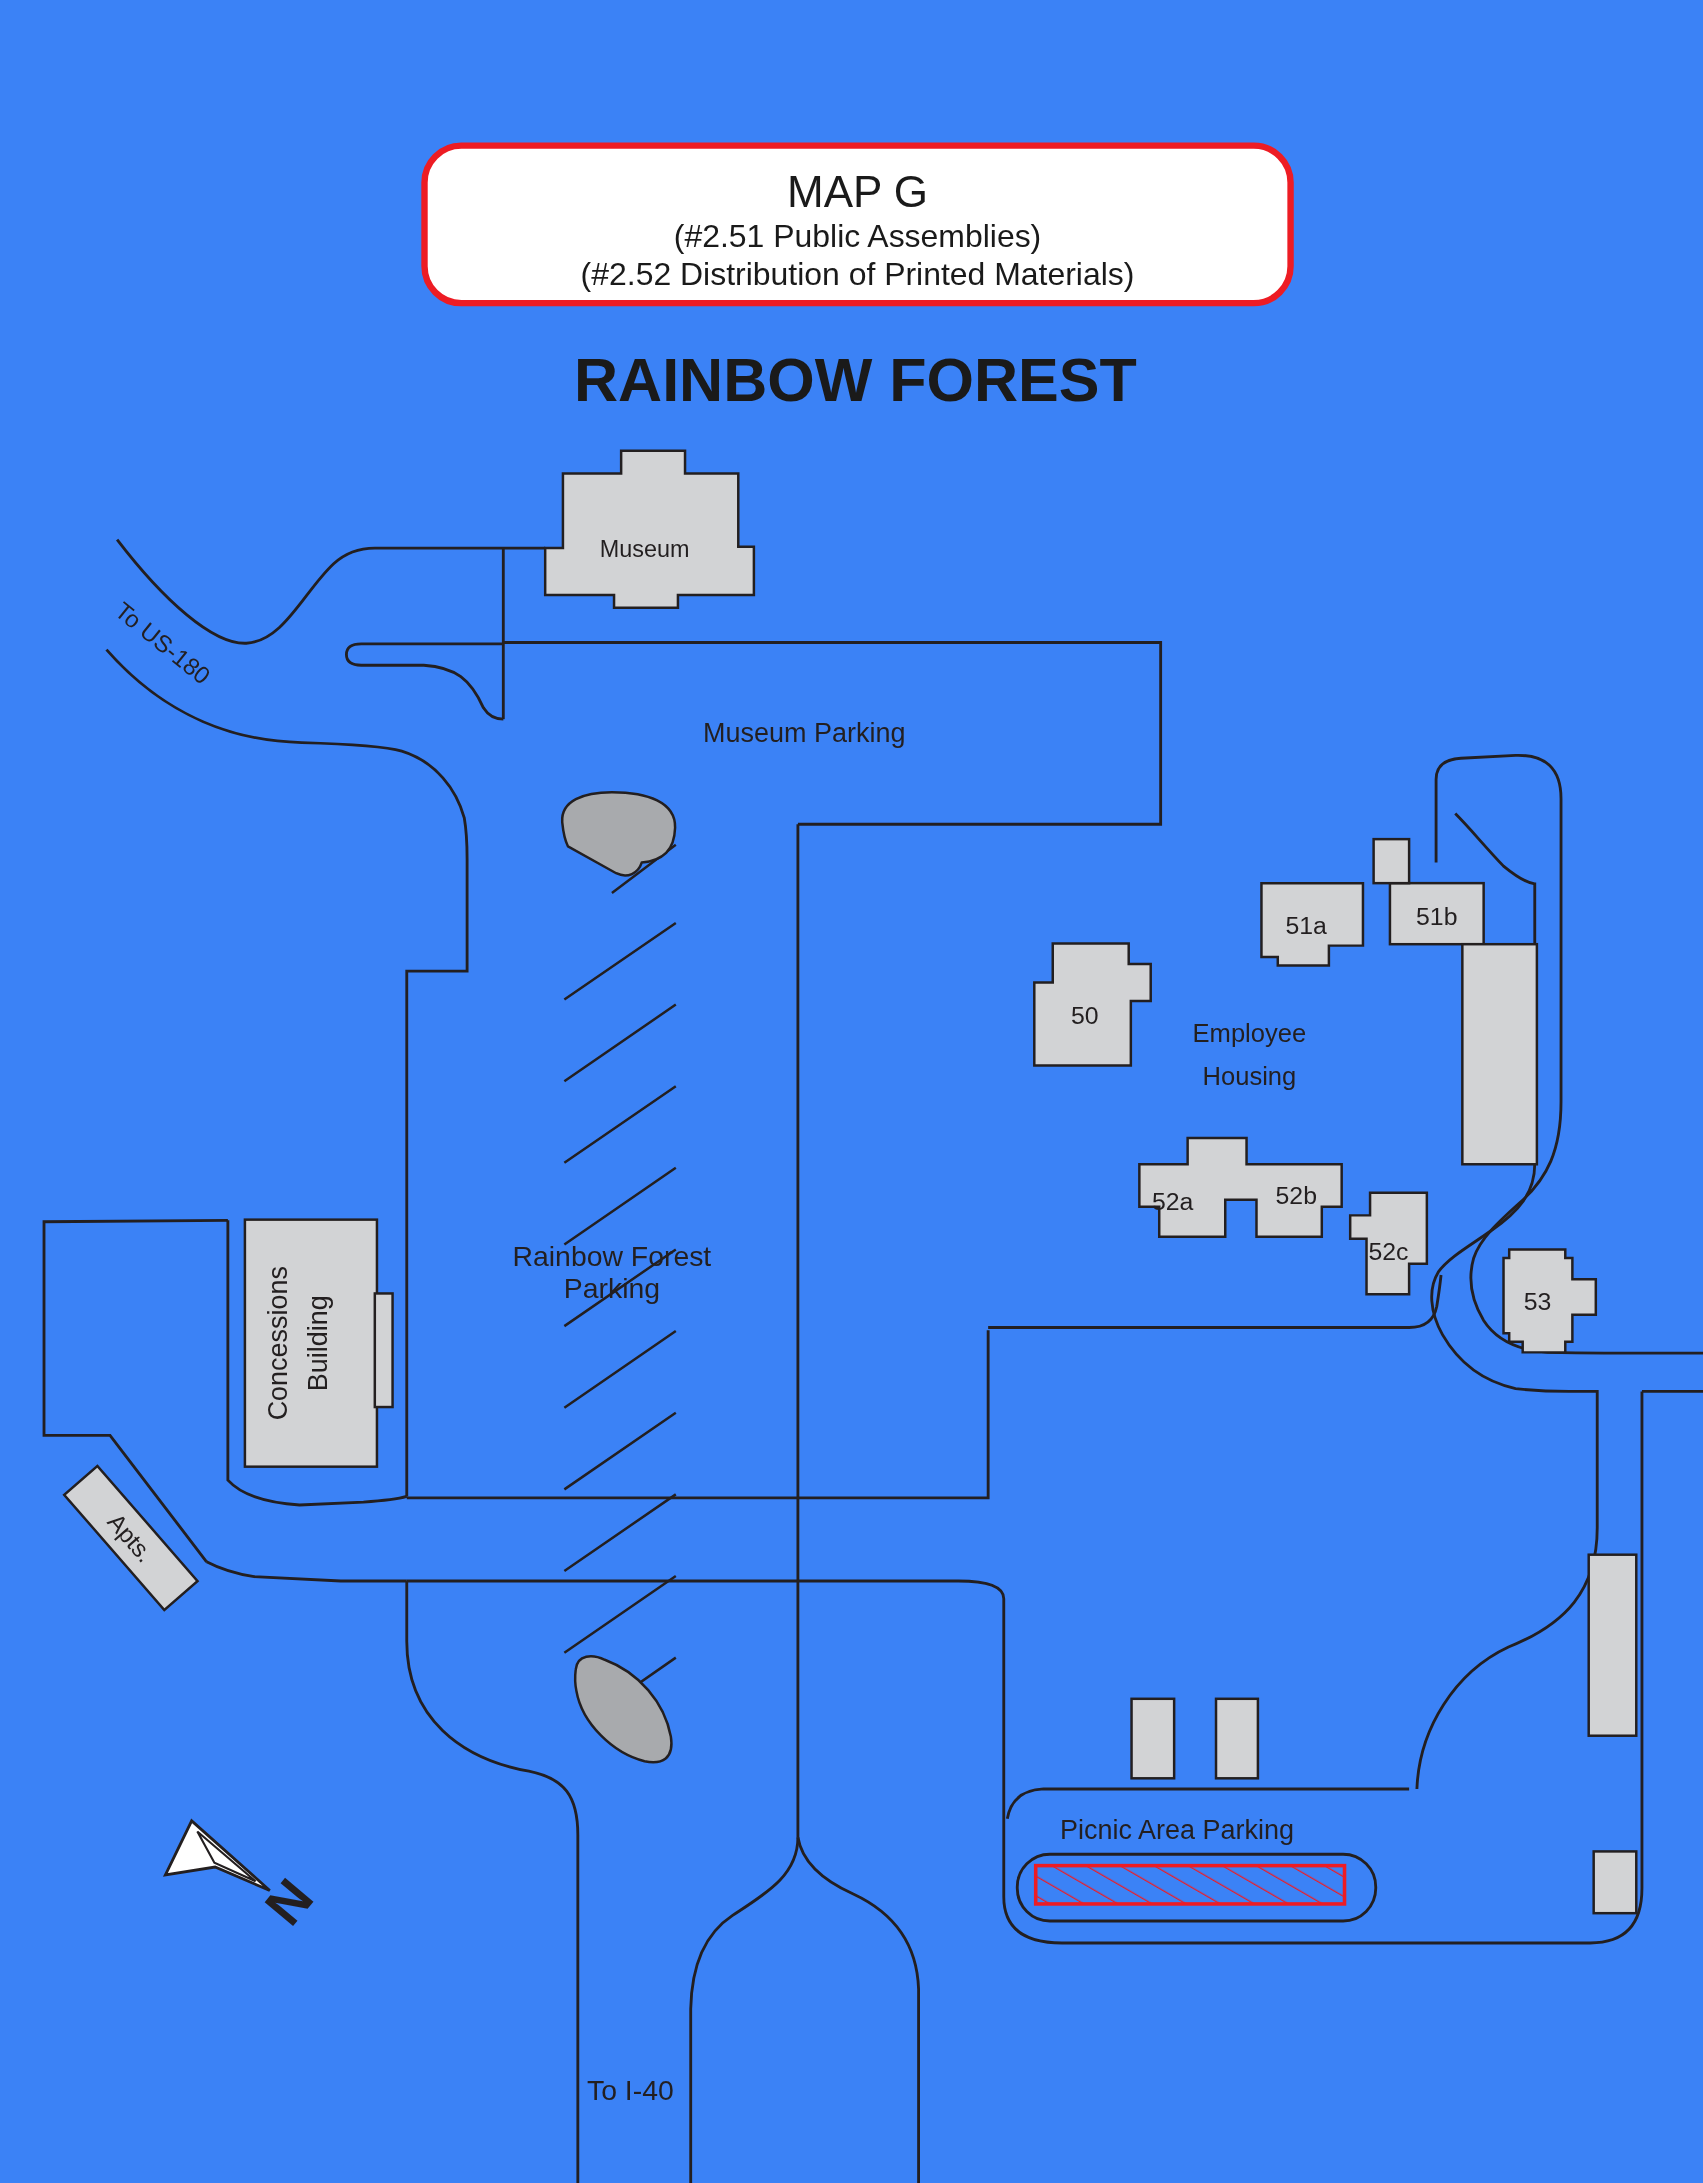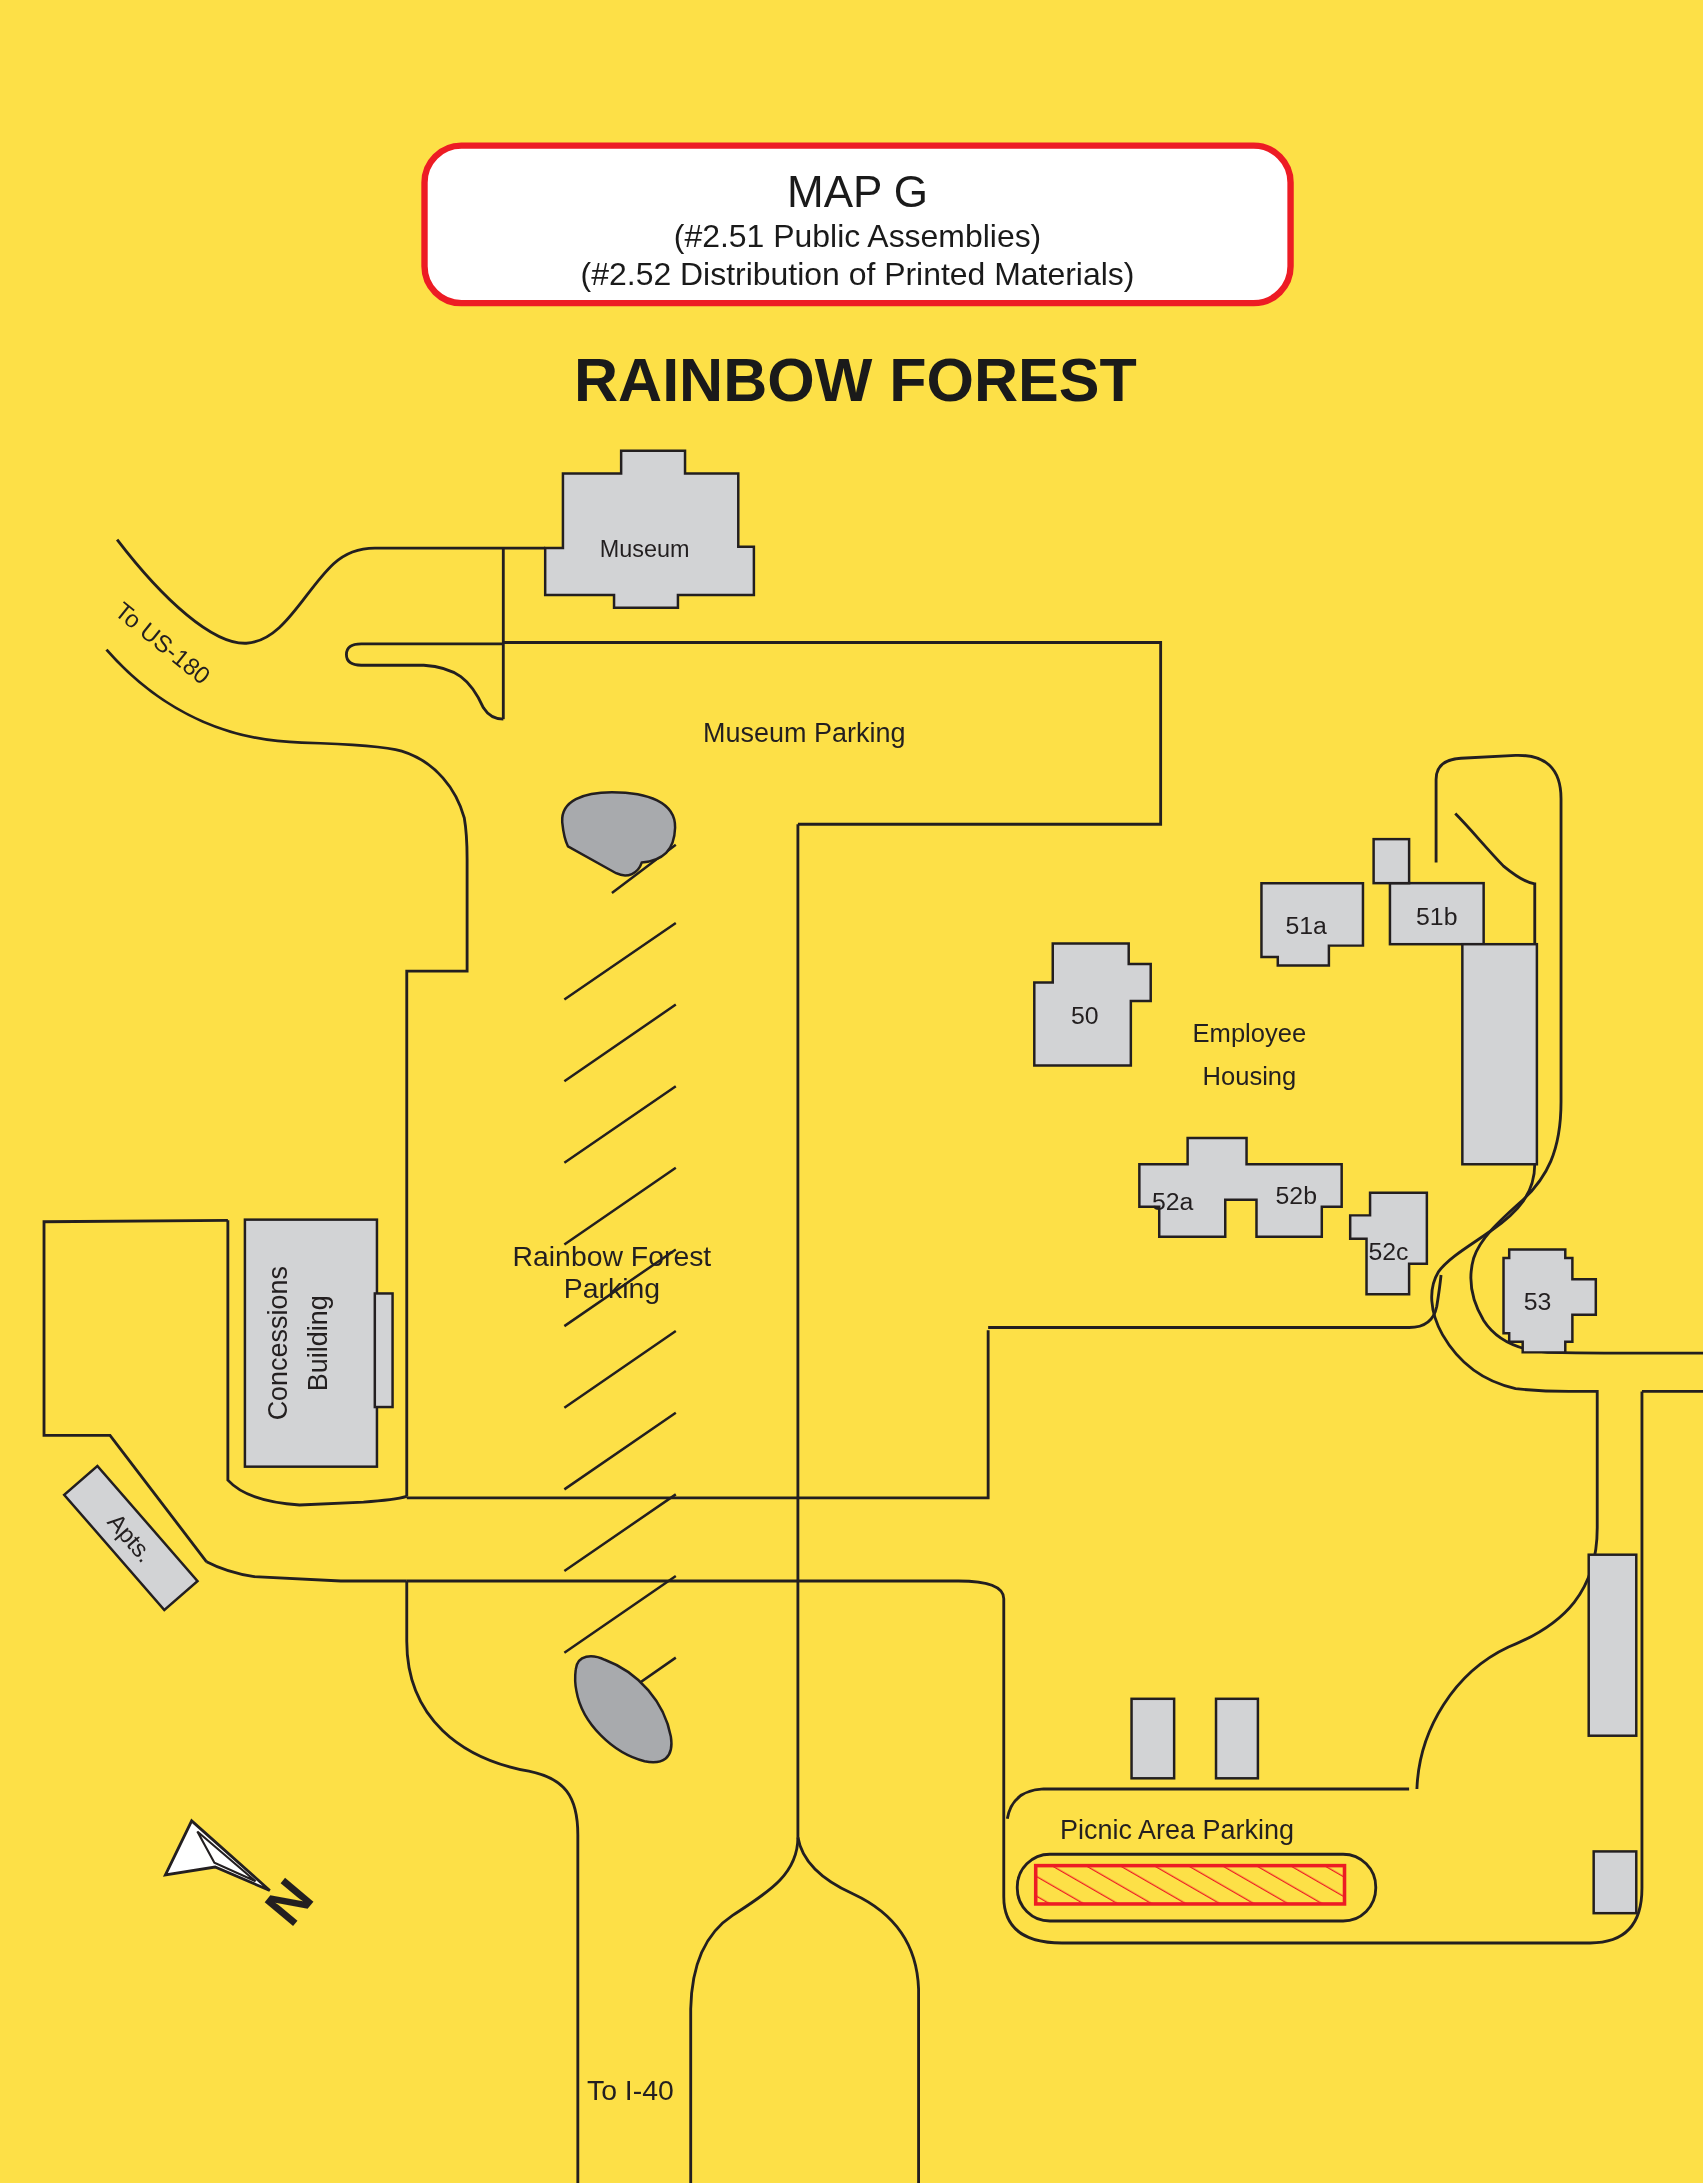--- a/index.html
+++ b/index.html
@@ -2,21 +2,21 @@
 <html style="--line: #231f20; --bfill: #d2d3d5; --blob: #a8aaad; --red: #ed1c24;font-size:11.4px"><head>
 <meta charset="utf-8">
 <style>
   :root{
     --line:#231f20;
     --bfill:#d2d3d5;
     --blob:#a8aaad;
     --red:#ed1c24;
   }
   html,body{margin:0;padding:0;background:#ffffff;}
-  .page{width:1703px;height:2183px;position:relative;background:#fde047;
+  .page{width:1703px;height:2183px;position:relative;background:#3b82f6;
         font-family:"Liberation Sans", sans-serif;}
   svg{display:block;}
   .road{fill:none;stroke:var(--line);stroke-width:4;}
   .bldg{fill:var(--bfill);stroke:var(--line);stroke-width:3.5;}
   .blob{fill:var(--blob);stroke:var(--line);stroke-width:3.5;}
   .hatch{stroke:var(--line);stroke-width:3.5;fill:none;}
   .redbox{fill:#fff;stroke:var(--red);stroke-width:9;}
   .redrect{fill:url(#redhatch);stroke:var(--red);stroke-width:5;}
   .redhatchline{stroke:var(--red);stroke-width:3.5;}
   .lbl{fill:var(--line);font-family:"Liberation Sans",sans-serif;}

